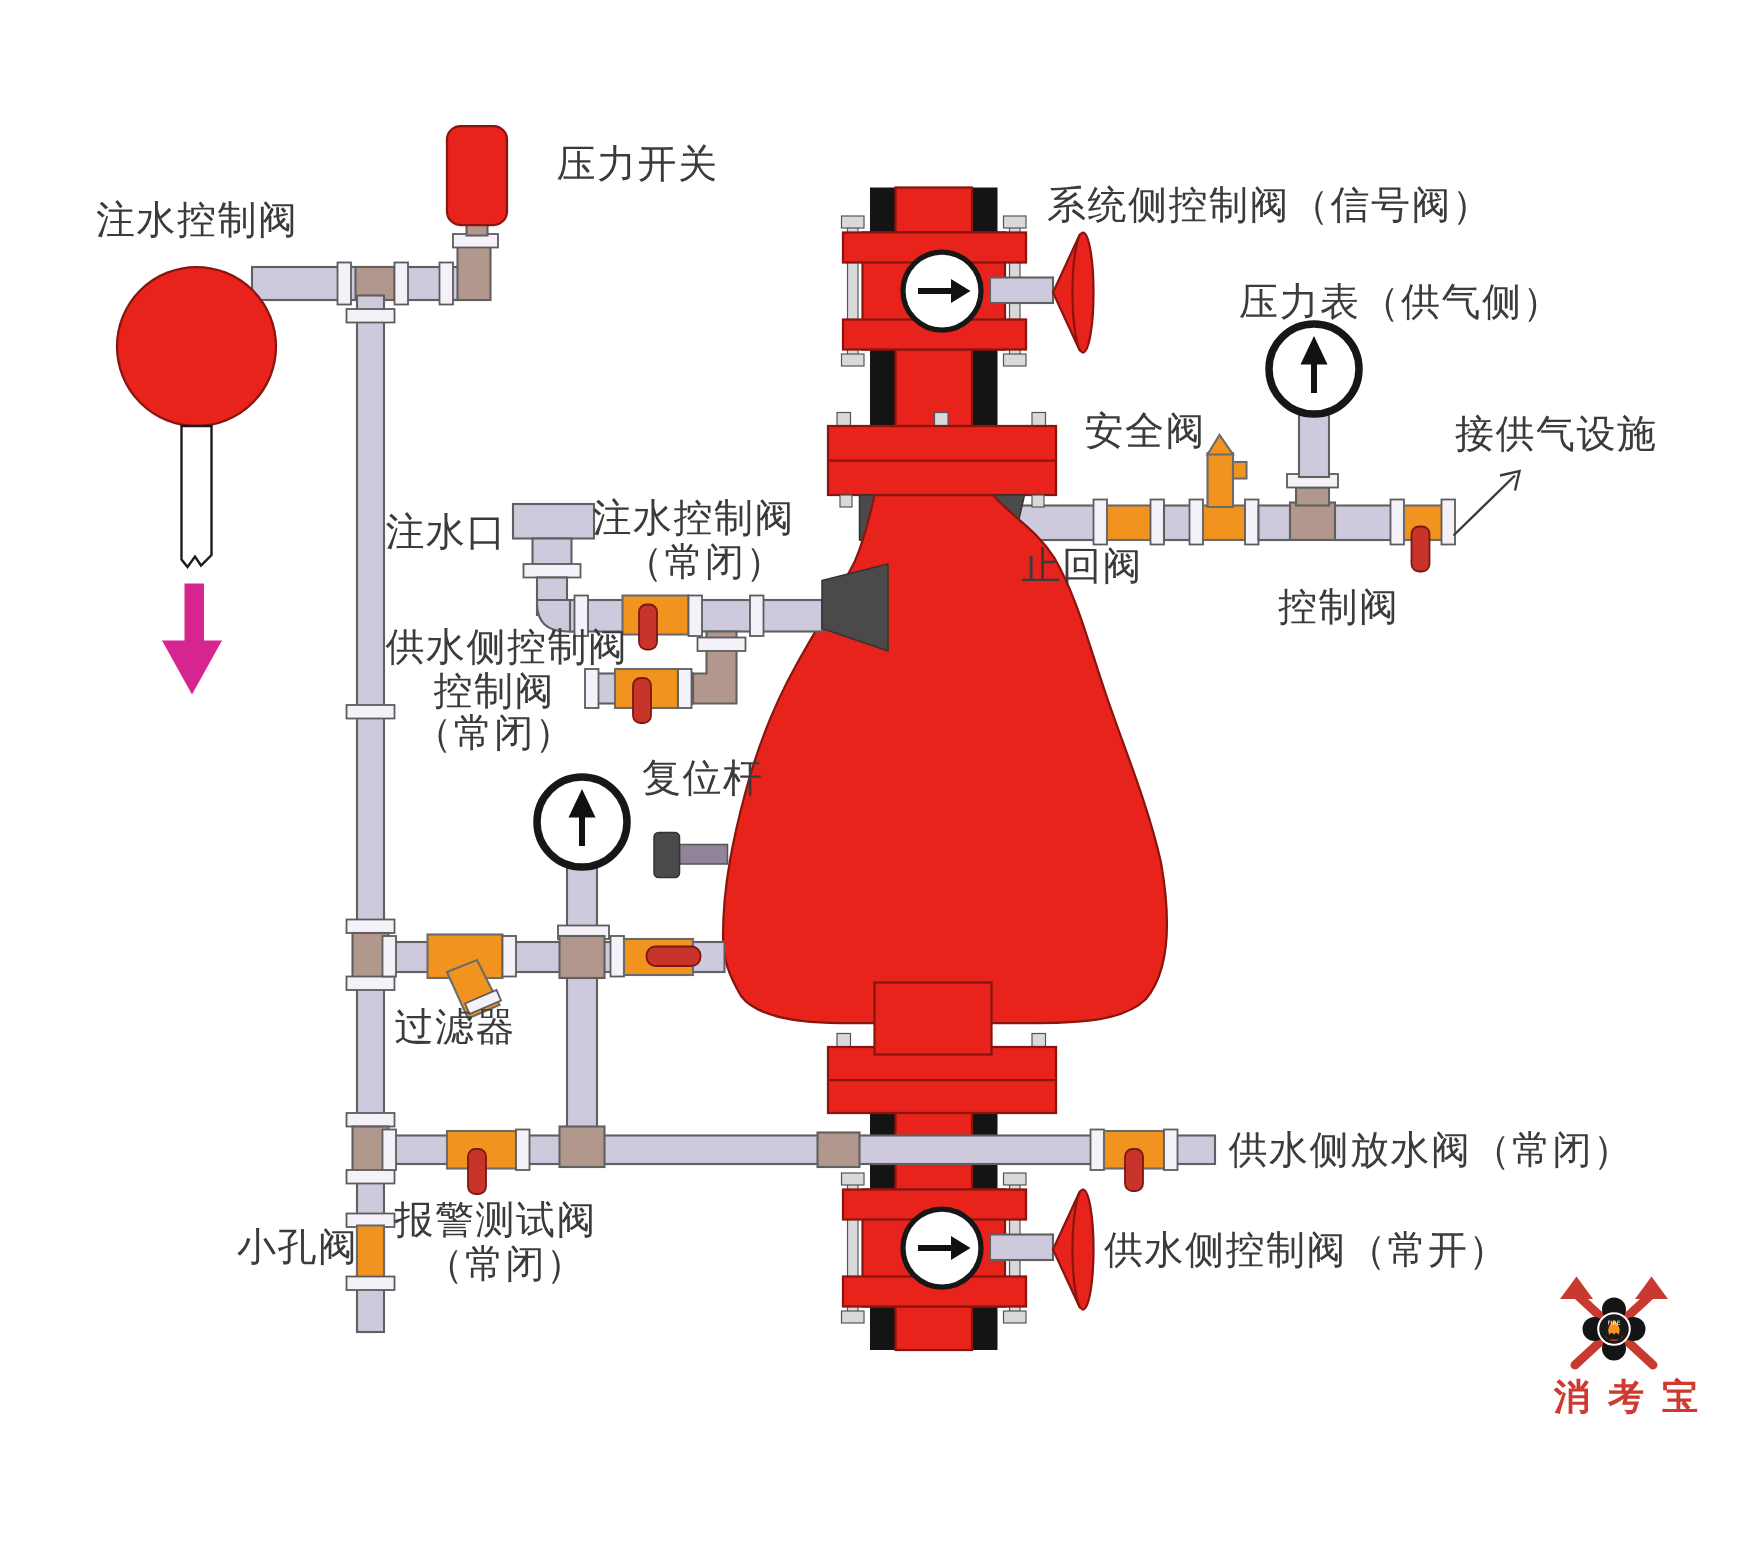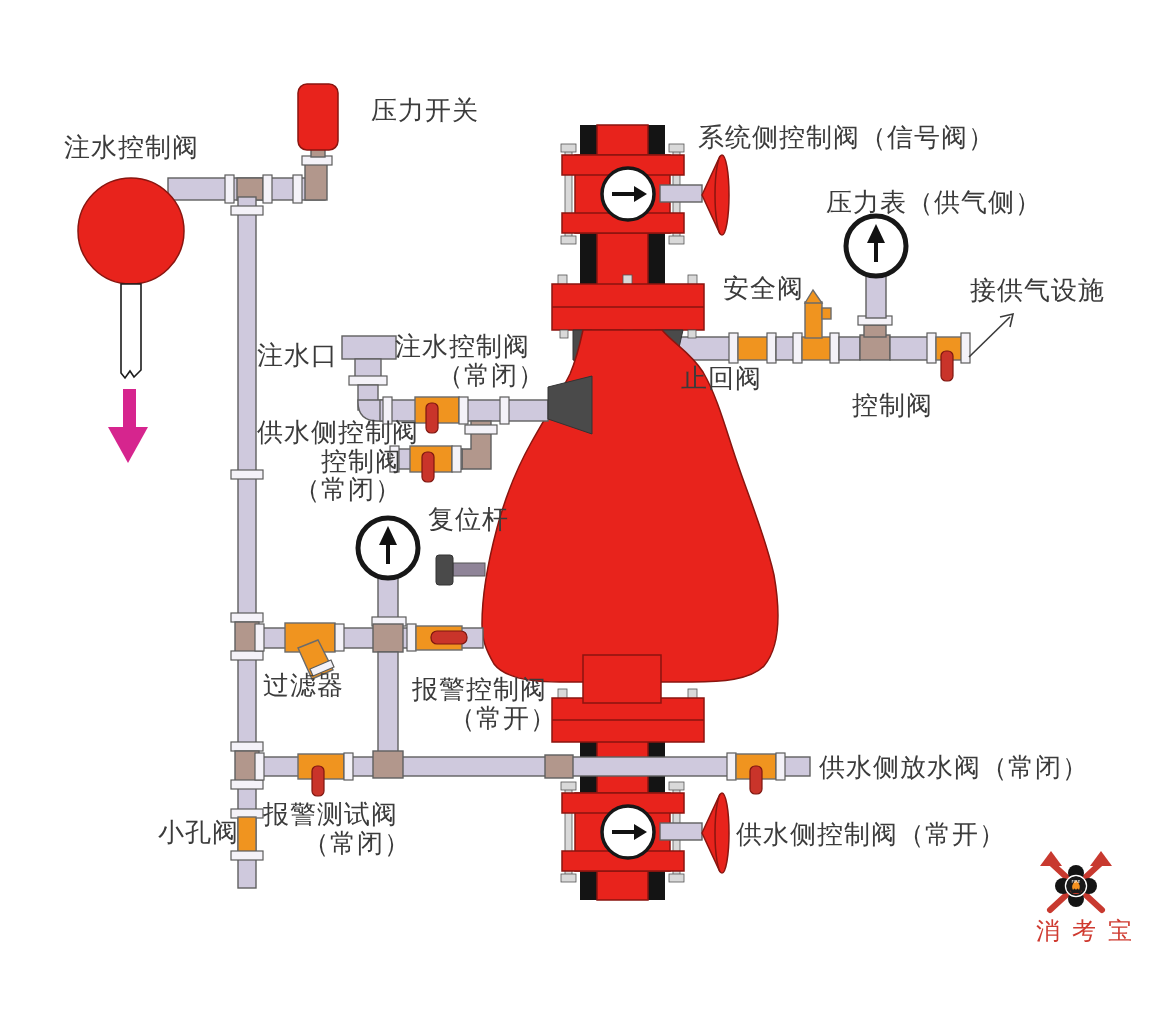--- a/index.html
+++ b/index.html
@@ -1,22 +1,22 @@
 <!DOCTYPE html>
 <html><head>
 <meta charset="utf-8">
 <style>
   html,body{margin:0;padding:0;background:#ffffff;}
   .stage{position:relative;width:1169px;height:1029px;background:#ffffff;overflow:hidden;
          font-family:"DejaVu Sans","Liberation Sans",sans-serif;}
   .art{position:absolute;left:0;top:0;}
   .lbl{position:absolute;font-size:26px;color:#3b3b3b;line-height:1.1;white-space:nowrap;letter-spacing:1px;}
   .lbl .ln{white-space:nowrap;}
-  .ctr{text-align:right;}
-  .logo-text{position:absolute;left:1036px;top:915px;width:120px;font-size:24px;font-weight:normal;
+  .ctr{text-align:center;}
+  .logo-text{position:absolute;left:1036px;top:915px;width:120px;font-size:24px;font-weight:bold;
              color:#cf3a30;letter-spacing:12px;white-space:nowrap;}
   
   .pipe{fill:#cfc9dd;stroke:#606060;stroke-width:1.4;}
   .ring{fill:#f4f2f8;stroke:#5c5c5c;stroke-width:1.2;}
   .tan{fill:#b2978c;stroke:#606060;stroke-width:1.4;}
   .org{fill:#f0941f;stroke:#6b6b6b;stroke-width:1.4;}
   .red{fill:#e8231c;stroke:#8a150f;stroke-width:1.5;}
   .hdl{fill:#c9342a;stroke:#7e1710;stroke-width:1.2;}
   .blk{fill:#141414;}
   .gy{fill:#4a4a4a;stroke:#333;stroke-width:1;}
@@ -305,24 +305,20 @@
   <div class="ln">供水侧控制阀</div>
   <div class="ln ctr">控制阀</div>
   <div class="ln ctr">（常闭）</div>
 </div>
 
 <div class="lbl" style="left:428px;top:505px">复位杆</div>
 
 
 <div class="lbl" style="left:263px;top:671px">过滤器</div>
 
-<div class="lbl" style="left:412px;top:675px;width:145px">
-  <div class="ln">报警控制阀</div>
-  <div class="ln ctr">（常开）</div>
-</div>
 
 <div class="lbl" style="left:263px;top:800px;width:148px">
   <div class="ln">报警测试阀</div>
   <div class="ln ctr">（常闭）</div>
 </div>
 
 <div class="lbl" style="left:158px;top:818px">小孔阀</div>
 <div class="lbl" style="left:736px;top:820px">供水侧控制阀（常开）</div>
 <div class="lbl" style="left:819px;top:753px">供水侧放水阀（常闭）</div>
 

